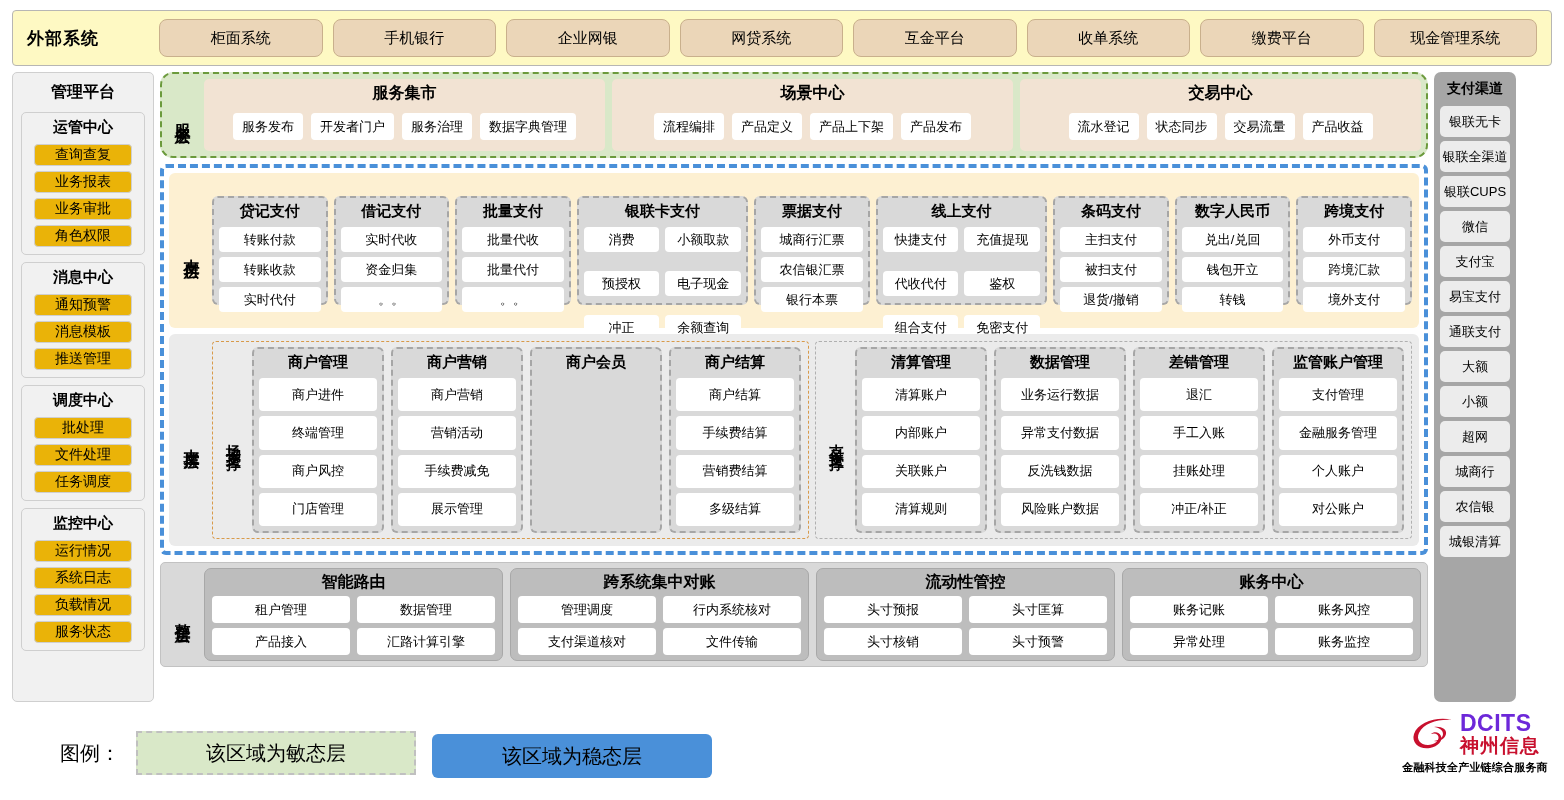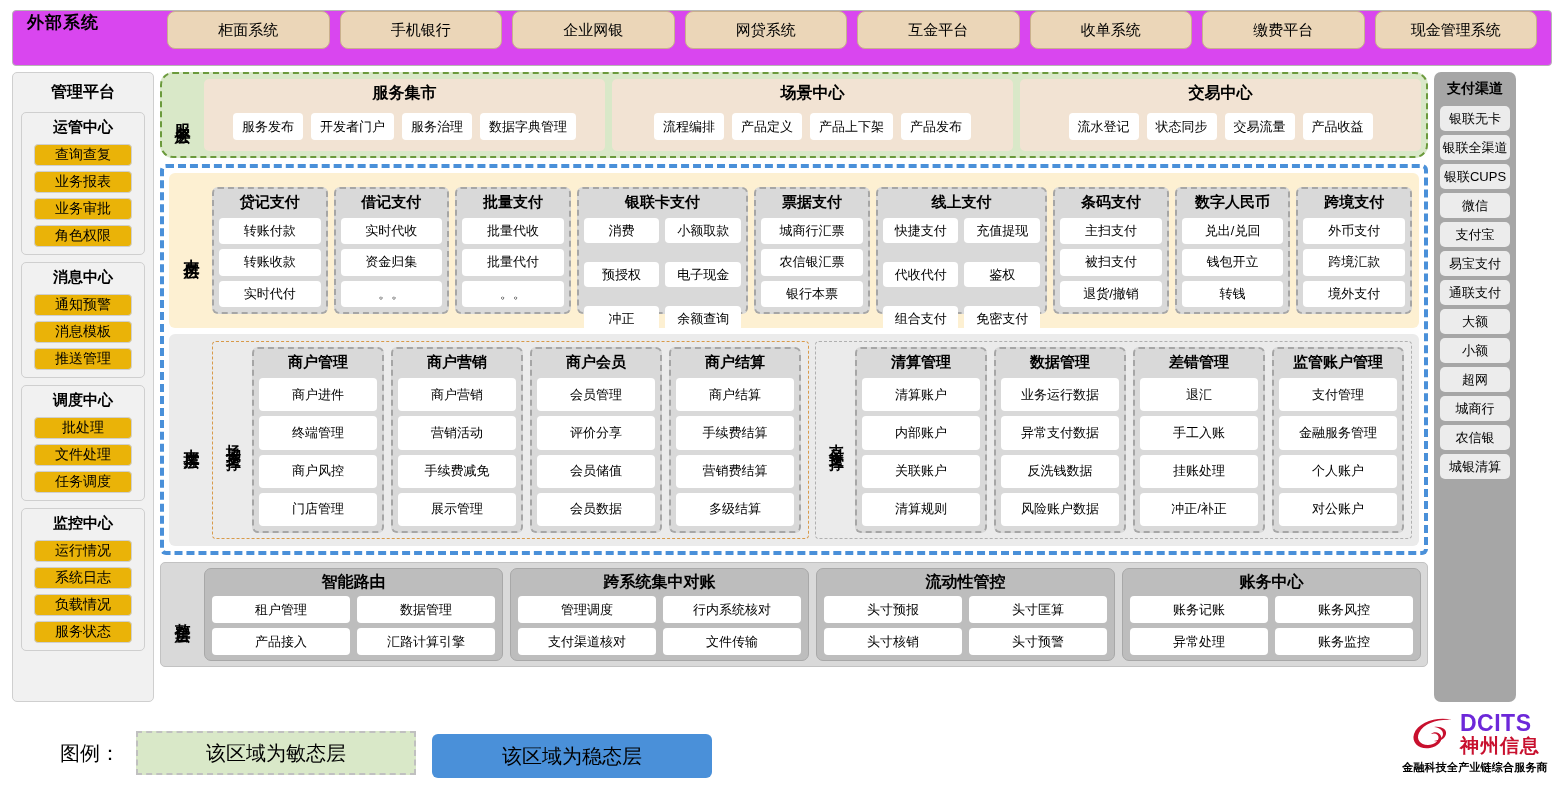--- a/index.html
+++ b/index.html
@@ -8,22 +8,22 @@
     background: #fff;
     font-family: "Liberation Sans", "DejaVu Sans", sans-serif;
     color: #000;
     overflow: hidden;
   }
   .page { position: relative; width: 1564px; height: 800px; }
 
   
   .ext-bar {
     position: absolute; left: 12px; top: 10px; width: 1540px; height: 56px;
-    background: #d946ef; border: 1px solid #b7b6b4; border-radius: 4px;
-    display: flex; align-items: flex-start; padding: 0 14px; gap: 16px;
+    background: #fef9c3; border: 1px solid #b7b6b4; border-radius: 4px;
+    display: flex; align-items: center; padding: 0 14px; gap: 8px;
   }
   .ext-title { font-size: 17px; font-weight: bold; width: 120px; flex: none; letter-spacing: 1px;}
   .ext-items { display: flex; flex: 1; justify-content: space-between; gap: 10px; padding-left: 4px;}
   .ext-chip {
     background: #ebd6b8; border: 1px solid #c9b08c; border-radius: 8px;
     height: 38px; min-width: 128px; flex: 1;
     display: flex; align-items: center; justify-content: center;
     font-size: 15px;
   }
 
@@ -46,21 +46,21 @@
   }
 
   
   .chan {
     position: absolute; left: 1434px; top: 72px; width: 82px; height: 630px;
     background: #a6a6a6; border-radius: 7px;
     padding: 5px 6px; display: flex; flex-direction: column; gap: 4px;
   }
   .chan-title { font-size: 14px; font-weight: bold; color: #000000; text-align: center; padding: 3px 0 4px; }
   .chan-item {
-    background: #ececec; border-radius: 5px; height: 25px;
+    background: #ececec; border-radius: 5px; height: 31px;
     display: flex; align-items: center; justify-content: center;
     font-size: 13px; white-space: nowrap;
   }
 
   
   .center { position: absolute; left: 160px; top: 72px; width: 1268px; height: 630px; }
 
   
   .svc-layer {
     position: relative; height: 86px; background: #d9e8c8;
@@ -85,21 +85,21 @@
   
   .stable {
     margin-top: 6px; background: #fff;
     border: 4px dashed #4a90d9; border-radius: 6px;
     padding: 5px; display: flex; flex-direction: column; gap: 6px;
   }
 
   
   .pay-layer {
     background: #fdf0d2; border-radius: 6px;
-    display: flex; align-items: stretch; padding: 14px 7px; gap: 6px; height: 155px;
+    display: flex; align-items: stretch; padding: 23px 7px; gap: 6px; height: 155px;
   }
   .group-col {
     background: #d9d9d9; border: 2px dashed #a6a6a6; border-radius: 6px;
     padding: 3px 5px 5px; display: flex; flex-direction: column; gap: 4px;
   }
   .group-title { font-size: 15px; font-weight: bold; text-align: center; padding: 1px 0 2px; white-space: nowrap;}
   .group-items { display: flex; flex-direction: column; gap: 5px; flex: 1; }
   .group-items.two { display: grid; grid-template-columns: 1fr 1fr; gap: 19px 6px; }
   .leaf {
     background: #fff; border-radius: 4px; min-height: 25px; flex: 1;
@@ -371,26 +371,20 @@
                   <div class="group-title">商户营销</div>
                   <div class="group-items">
                     <div class="leaf">商户营销</div>
                     <div class="leaf">营销活动</div>
                     <div class="leaf">手续费减免</div>
                     <div class="leaf">展示管理</div>
                   </div>
                 </div>
                 <div class="group-col">
                   <div class="group-title">商户会员</div>
-                  <div class="group-items">
-                    <div class="leaf">会员管理</div>
-                    <div class="leaf">评价分享</div>
-                    <div class="leaf">会员储值</div>
-                    <div class="leaf">会员数据</div>
-                  </div>
                 </div>
                 <div class="group-col">
                   <div class="group-title">商户结算</div>
                   <div class="group-items">
                     <div class="leaf">商户结算</div>
                     <div class="leaf">手续费结算</div>
                     <div class="leaf">营销费结算</div>
                     <div class="leaf">多级结算</div>
                   </div>
                 </div>

